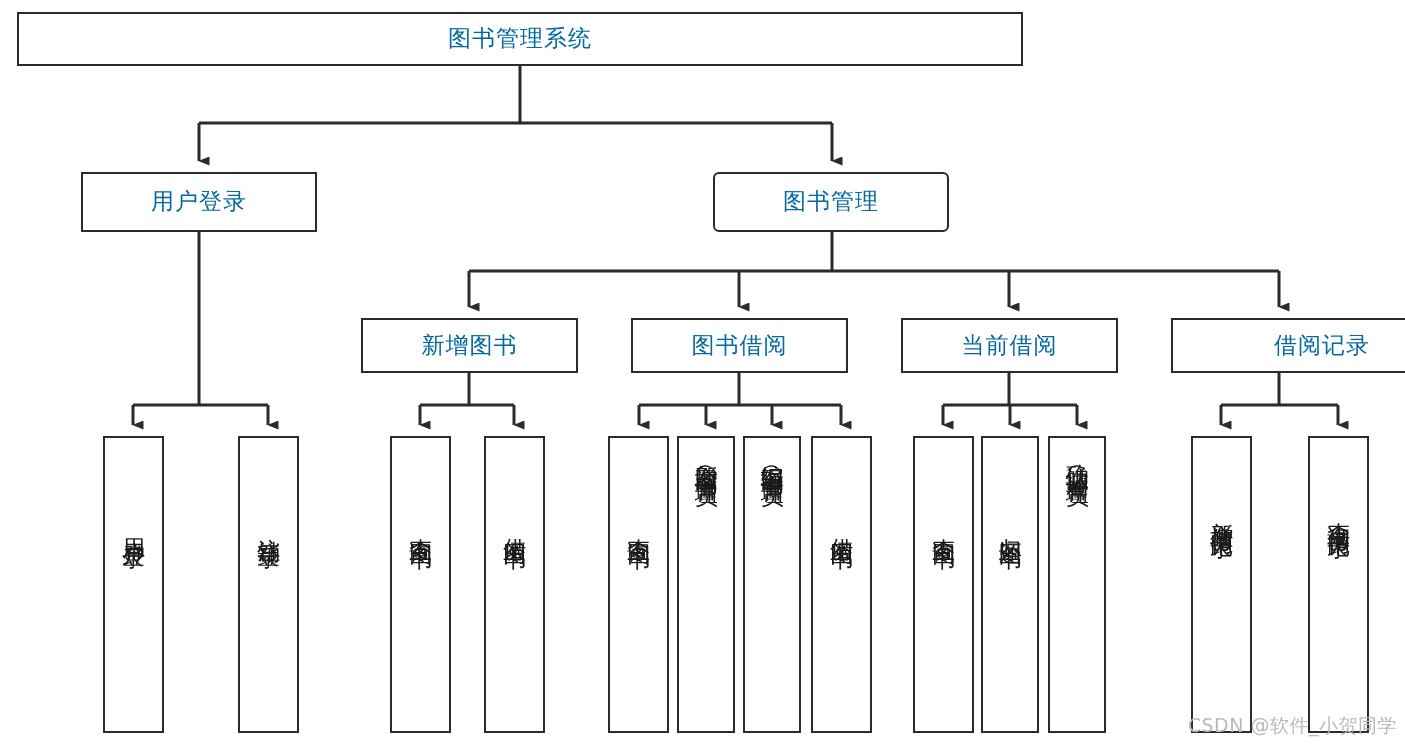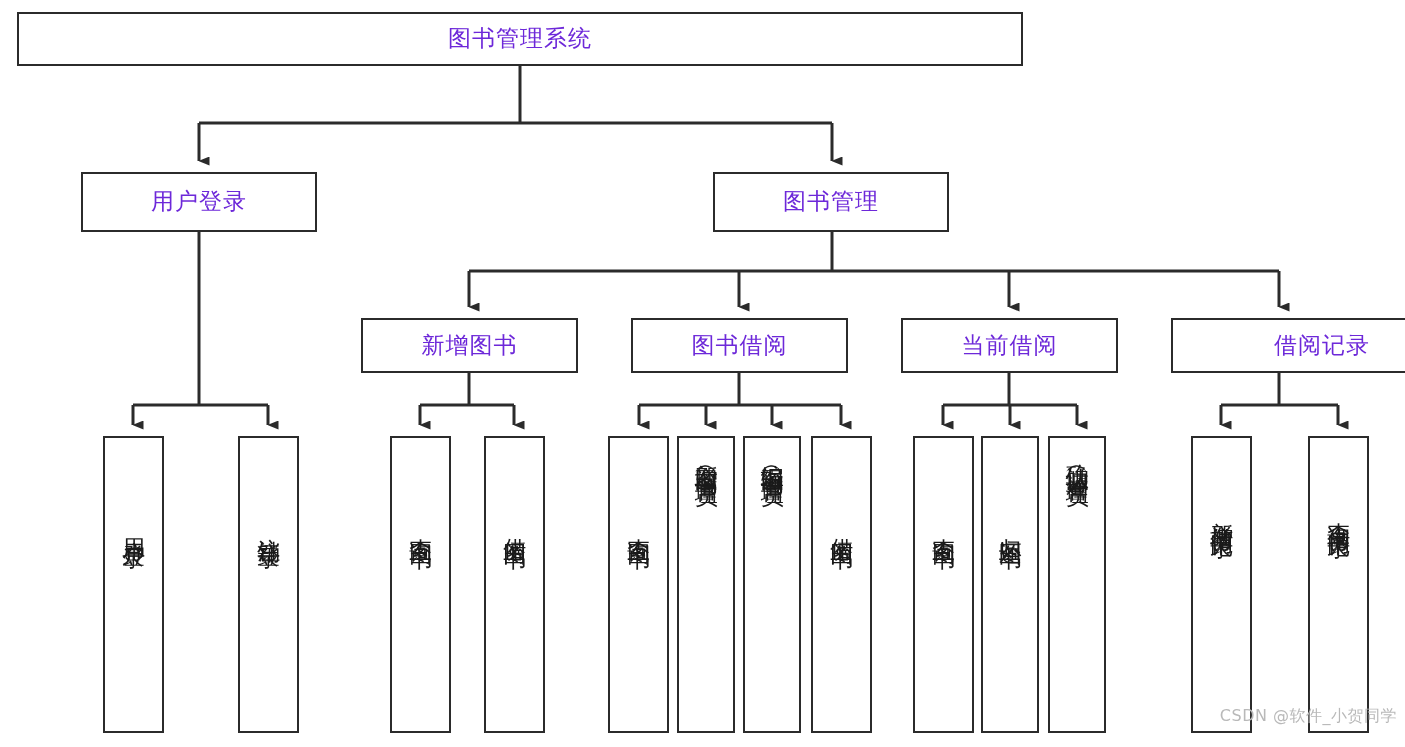--- a/index.html
+++ b/index.html
@@ -28,21 +28,21 @@
     position: absolute;
     box-sizing: border-box;
     border: 2px solid #2b2b2b;
     background: #ffffff;
     display: flex;
     align-items: center;
     justify-content: center;
   }
   .node-label-h {
     font-size: 23px;
-    color: #6d28d9;
+    color: #0369a1;
     line-height: 1.1;
     white-space: nowrap;
     letter-spacing: 1px;
   }
   .node-label-v {
     writing-mode: vertical-rl;
     text-orientation: upright;
     font-size: 23px;
     color: #1a1a1a;
     line-height: 1.28;
@@ -56,22 +56,22 @@
   }
   .leaf-box.pad-mid {
     padding-top: 66px;
   }
   .leaf-box.pad-big {
     padding-top: 82px;
   }
   #watermark {
     position: absolute;
     right: 8px;
-    bottom: 20px;
-    font-size: 16px;
+    bottom: 8px;
+    font-size: 19px;
     color: #b9b9b9;
     letter-spacing: 0.5px;
     white-space: nowrap;
   }
 </style>
 </head>
 <body>
 
 <div id="canvas-root">
 
@@ -138,21 +138,21 @@
   </svg>
 
   <div class="node-box" style="left:17px; top:12px; width:1006px; height:54px;">
     <span class="node-label-h">图书管理系统</span>
   </div>
 
   <div class="node-box" style="left:81px; top:172px; width:236px; height:60px;">
     <span class="node-label-h">用户登录</span>
   </div>
 
-  <div class="node-box" style="left:713px; top:172px; width:236px; height:60px;">
+  <div class="node-box" style="left:713px; top:172px; width:236px; height:60px;border-radius:6px;">
     <span class="node-label-h">图书管理</span>
   </div>
 
   <div class="node-box" style="left:361px; top:318px; width:217px; height:55px;">
     <span class="node-label-h">新增图书</span>
   </div>
 
   <div class="node-box" style="left:901px; top:318px; width:217px; height:55px;">
     <span class="node-label-h">当前借阅</span>
   </div>

